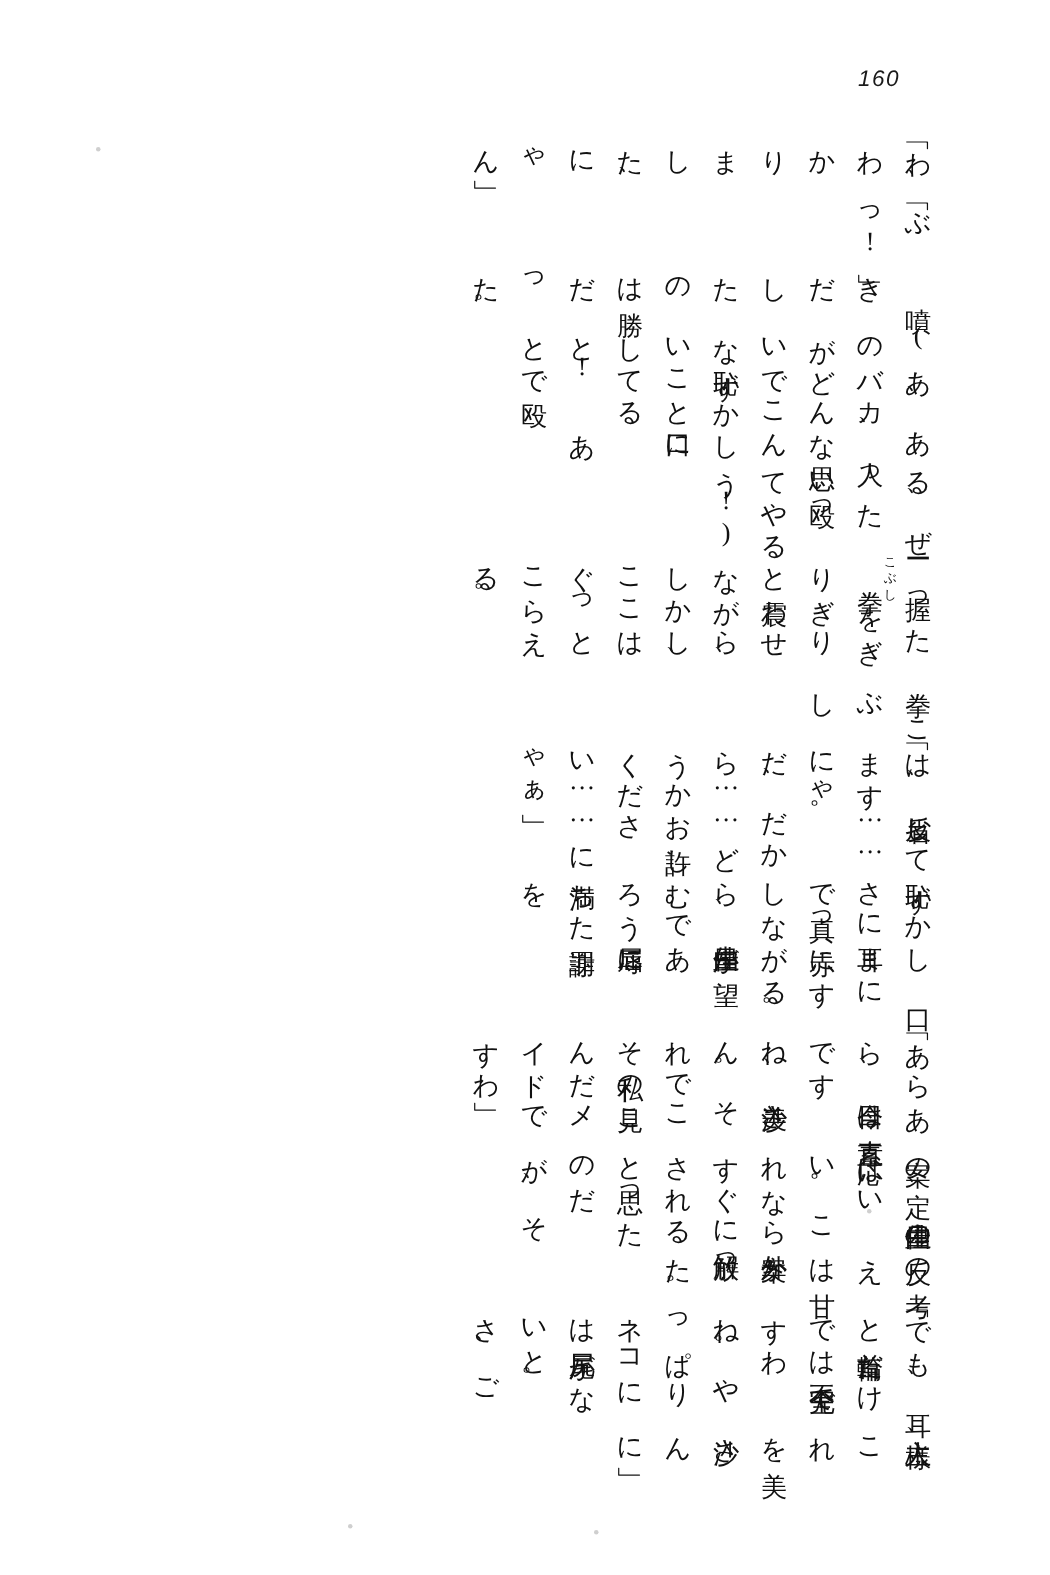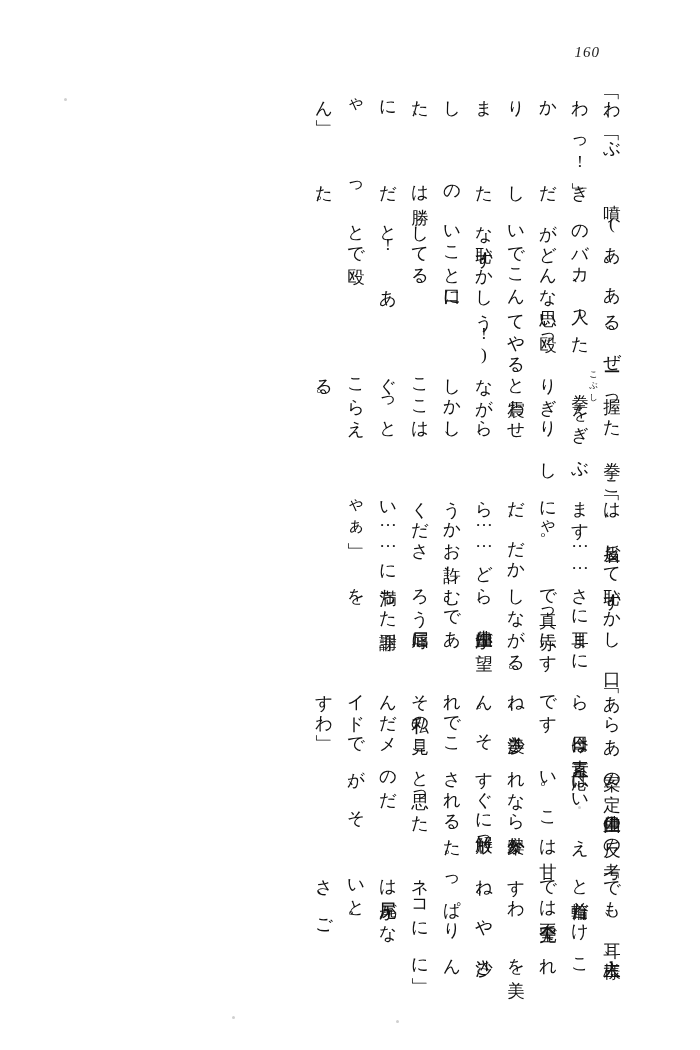--- a/index.html
+++ b/index.html
@@ -22,21 +22,21 @@
     width: 700px;
     height: 1050px;
     background: #ffffff;
   }
   .page-number {
     position: absolute;
     top: 44px;
     right: 100px;
     font-size: 15px;
     font-style: italic;
-    font-family: Liberation Serif, serif;
+    font-family: Liberation Sans, sans-serif;
     color: #1a1a1a;
     letter-spacing: 1px;
   }
   .text-body {
     position: absolute;
     top: 88px;
     right: 72px;
     height: 880px;
     width: 560px;
     display: flex;

